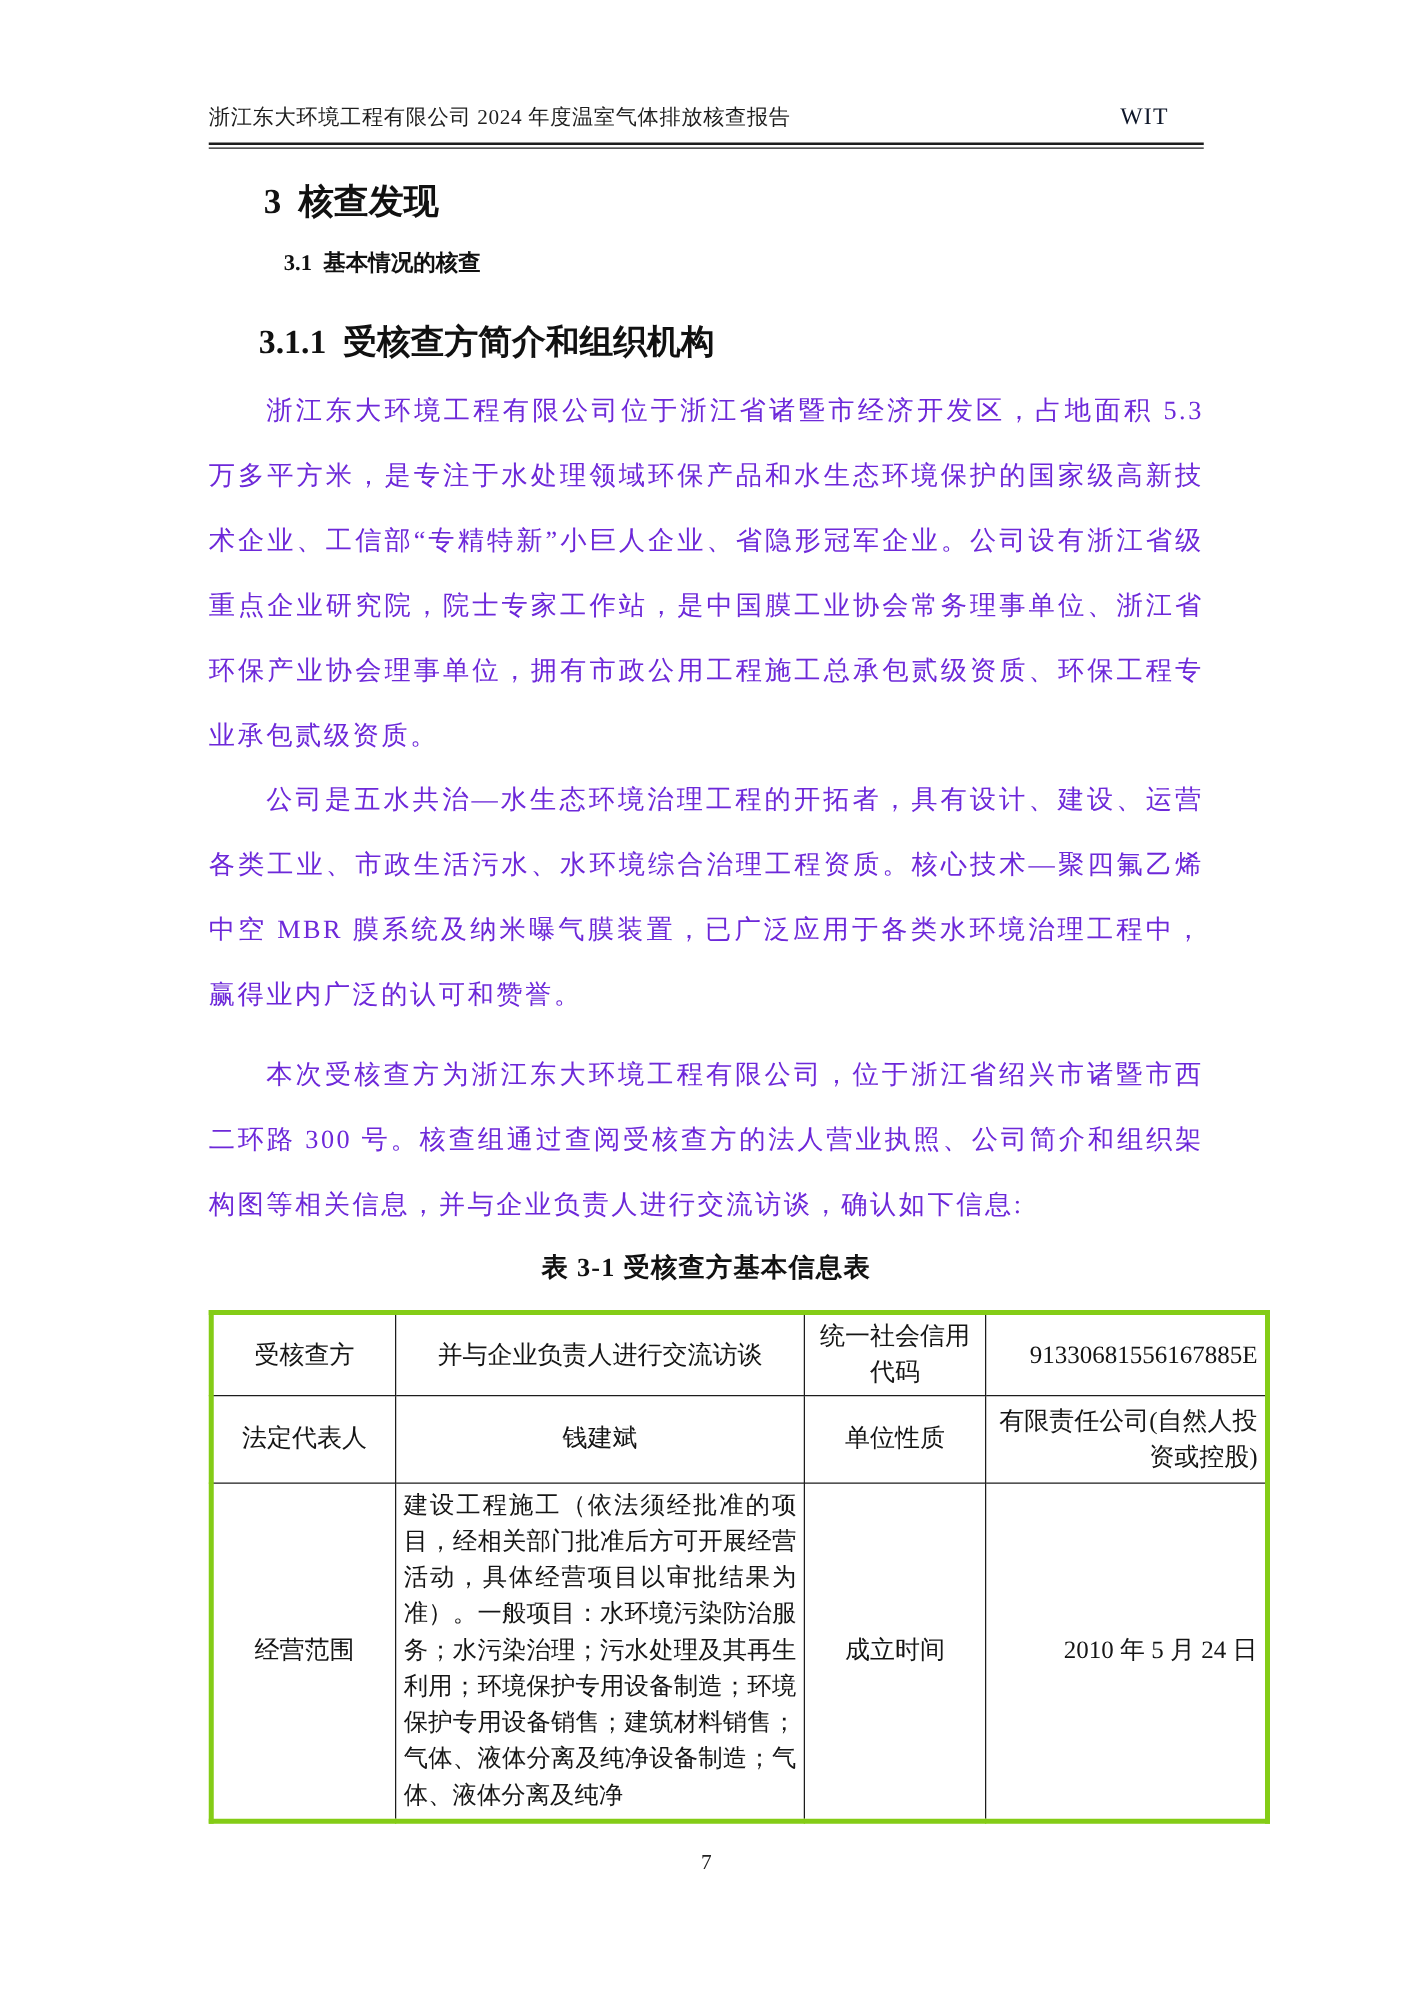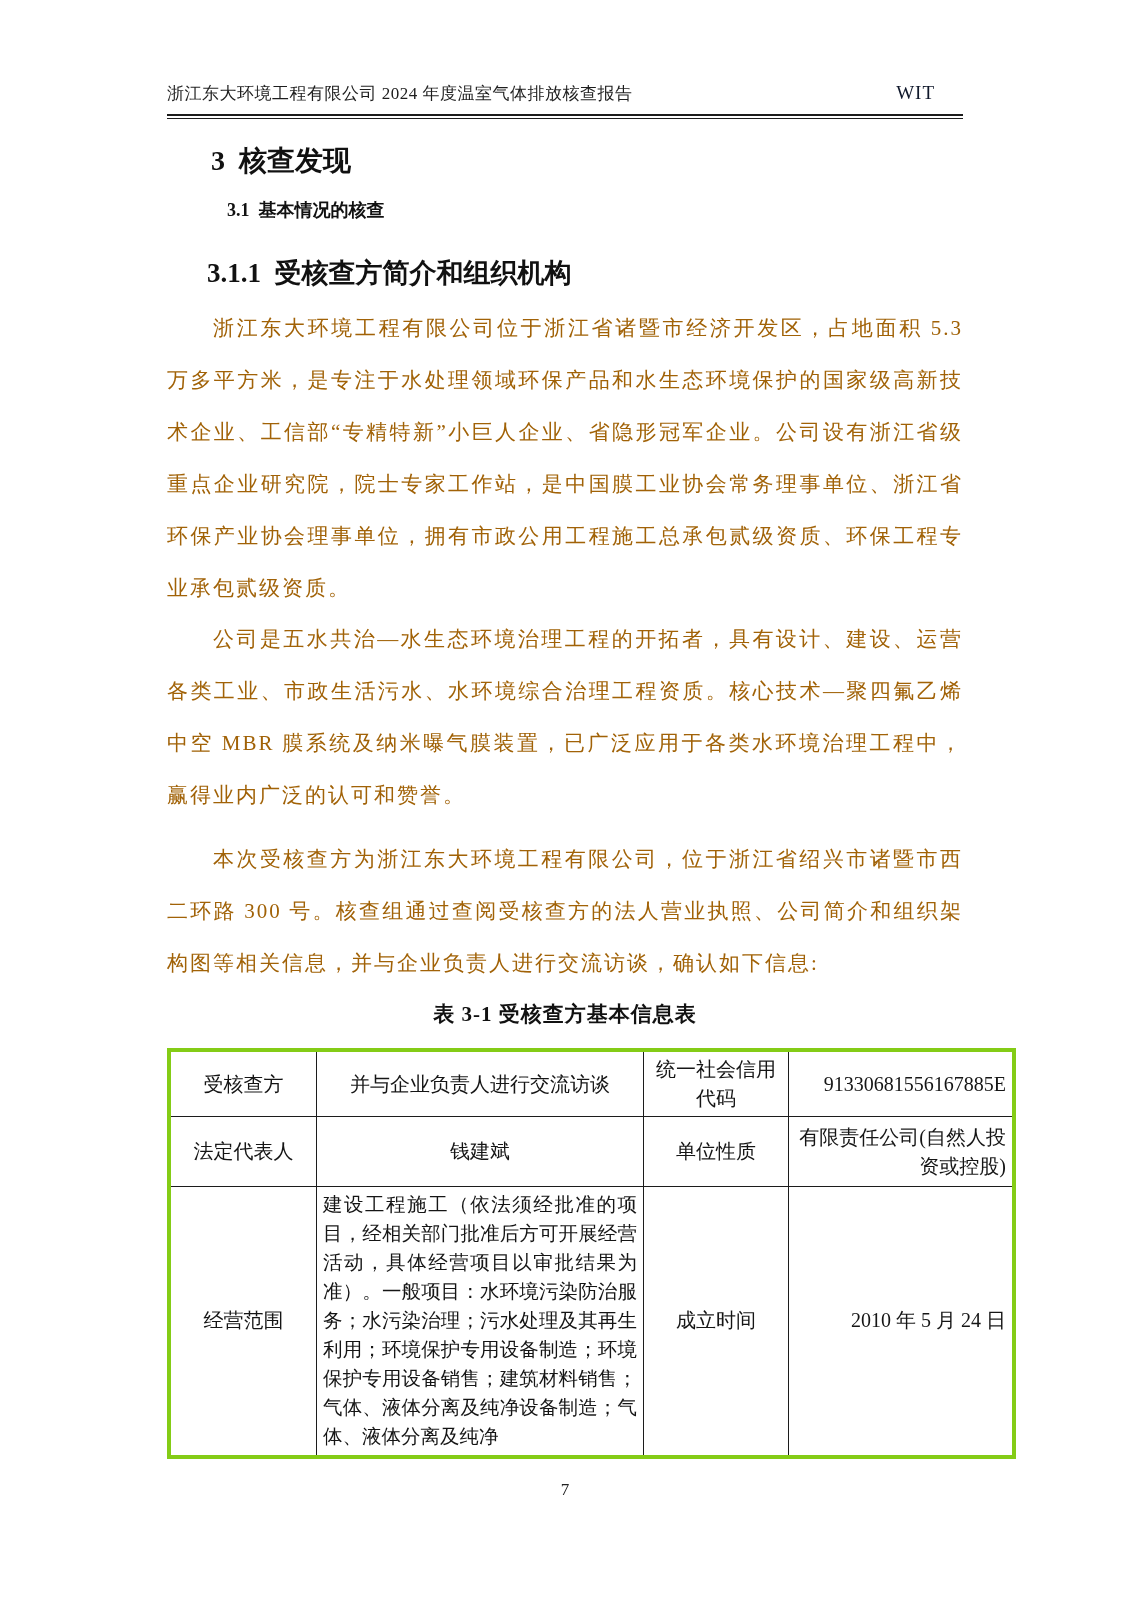--- a/index.html
+++ b/index.html
@@ -70,21 +70,21 @@
   .body-para {
     position: absolute;
     left: 0;
     width: 796px;
     margin: 0;
     font-size: 21px;
     line-height: 52px;
     letter-spacing: 2px;
     text-align: justify;
     text-indent: 46px;
-    color: #a16207;
+    color: #6d28d9;
   }
   .p1 { top: 302px; }
   .p2 { top: 613px; }
   .p3 { top: 833px; }
   
   .table-title {
     position: absolute;
     top: 1000px;
     left: 0;
     width: 100%;

